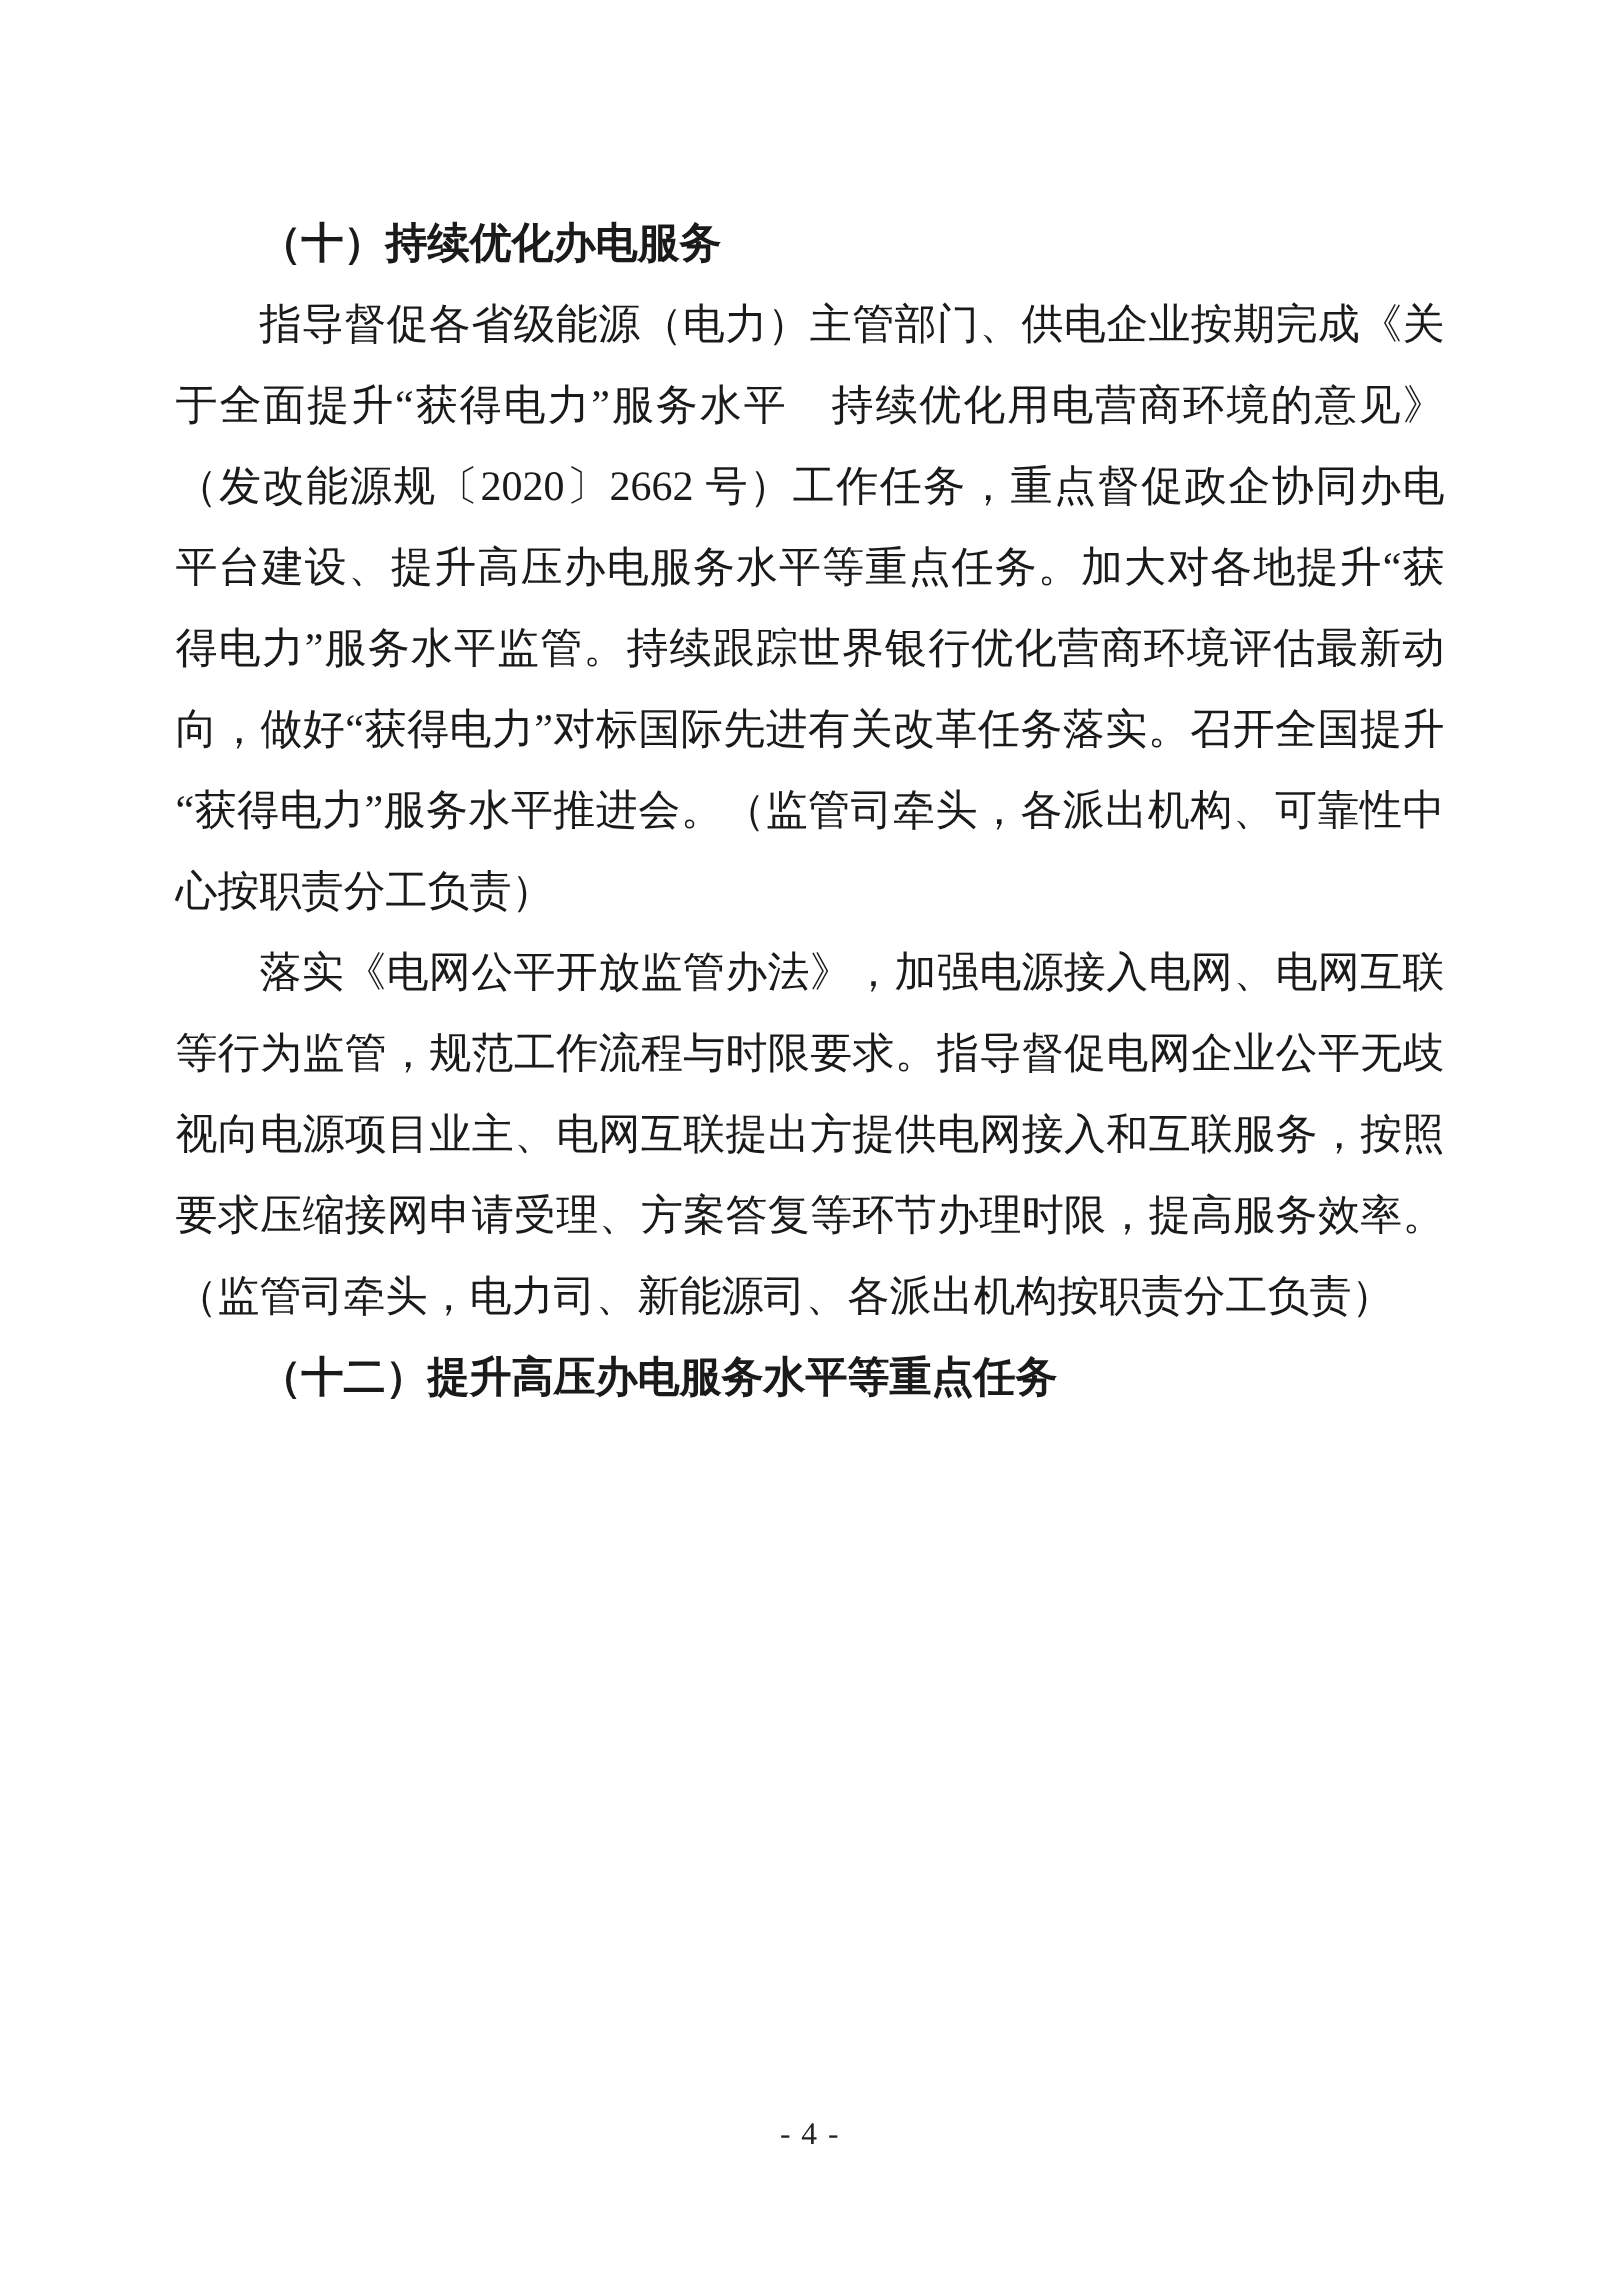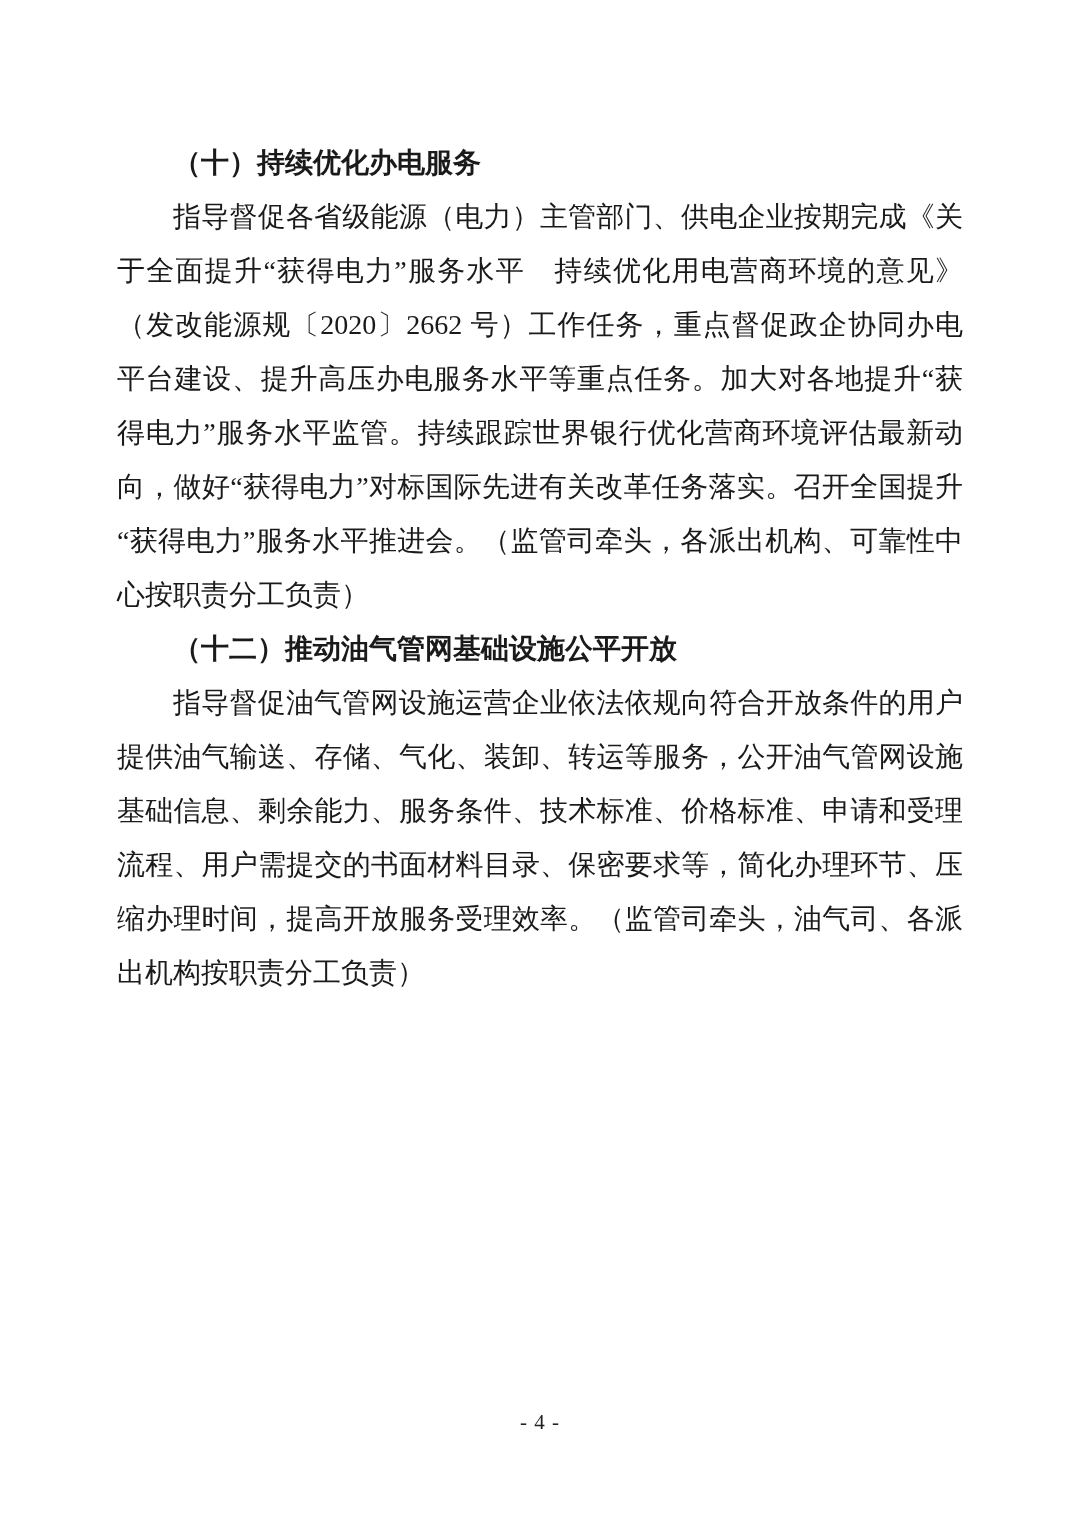--- a/index.html
+++ b/index.html
@@ -50,19 +50,19 @@
     letter-spacing: 1px;
   }
 </style>
 </head>
 <body>
 
 <div class="page">
   <main class="content">
       <p class="heading">（十）持续优化办电服务</p>
       <p class="paragraph">指导督促各省级能源（电力）主管部门、供电企业按期完成《关于全面提升“获得电力”服务水平　持续优化用电营商环境的意见》（发改能源规〔2020〕2662 号）工作任务，重点督促政企协同办电平台建设、提升高压办电服务水平等重点任务。加大对各地提升“获得电力”服务水平监管。持续跟踪世界银行优化营商环境评估最新动向，做好“获得电力”对标国际先进有关改革任务落实。召开全国提升“获得电力”服务水平推进会。（监管司牵头，各派出机构、可靠性中心按职责分工负责）</p>
-      <p class="heading">（十二）推动油气管网基础设施公平开放</p>
-      <p class="paragraph">指导督促油气管网设施运营企业依法依规向符合开放条件的用户提供油气输送、存储、气化、装卸、转运等服务，公开油气管网设施基础信息、剩余能力、服务条件、技术标准、价格标准、申请和受理流程、用户需提交的书面材料目录、保密要求等，简化办理环节、压缩办理时间，提高开放服务受理效率。（监管司牵头，油气司、各派出机构按职责分工负责）</p>
+      <p class="paragraph">落实《电网公平开放监管办法》，加强电源接入电网、电网互联等行为监管，规范工作流程与时限要求。指导督促电网企业公平无歧视向电源项目业主、电网互联提出方提供电网接入和互联服务，按照要求压缩接网申请受理、方案答复等环节办理时限，提高服务效率。（监管司牵头，电力司、新能源司、各派出机构按职责分工负责）</p>
+      <p class="heading">（十二）提升高压办电服务水平等重点任务</p>
     </main>
   <footer class="page-footer">
     <span>- 4 -</span>
   </footer>
 </div>
 
 </body></html>

